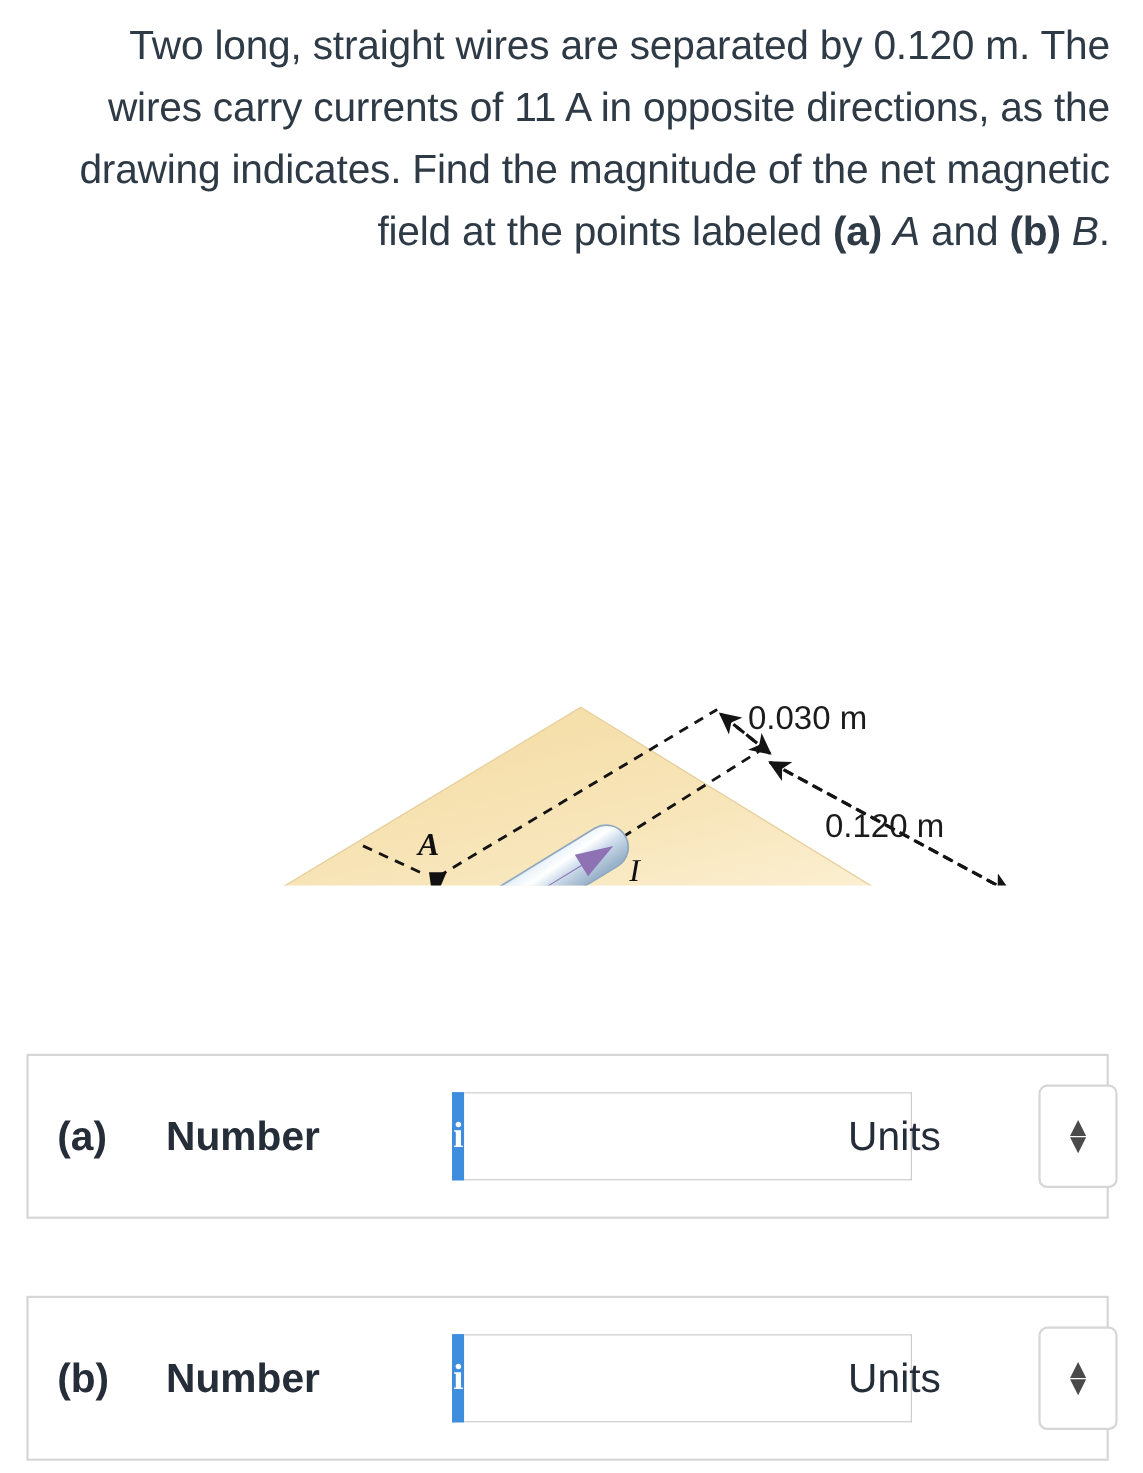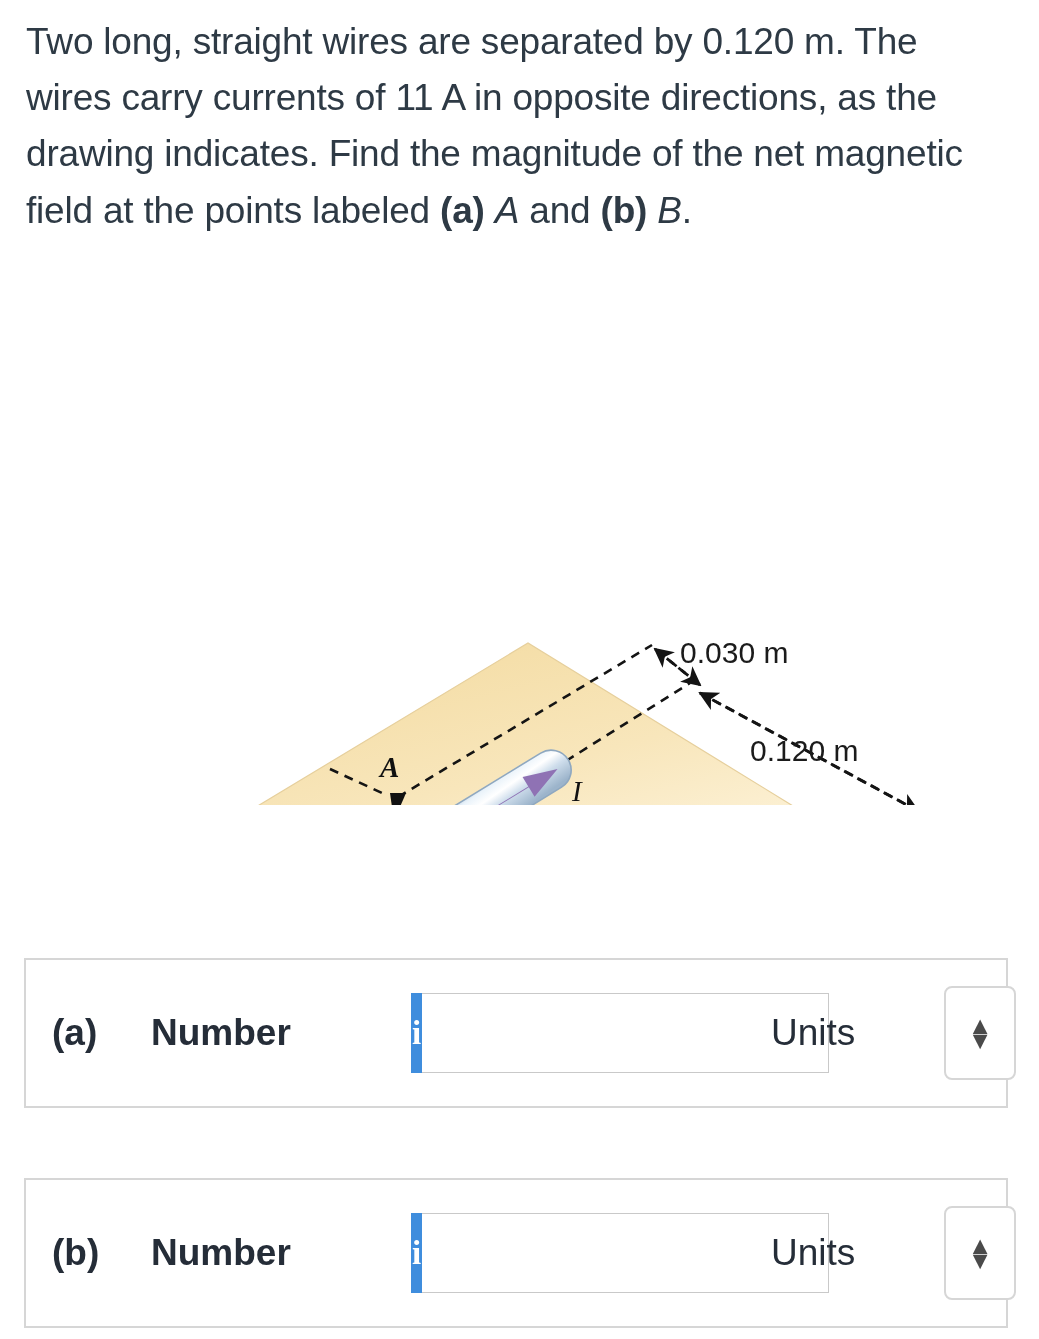--- a/index.html
+++ b/index.html
@@ -18,20 +18,21 @@
   }
 
   
   #problem-statement {
     padding: 14px 30px 0 26px;
     font-size: 37px;
     line-height: 1.52;
     letter-spacing: -0.2px;
     color: #2e3a45;
     font-weight: 400;
+    text-align: right;
   }
   #problem-statement b { font-weight: 700; }
   #problem-statement i { font-style: italic; }
 
   
   #figure-wrap {
     position: relative;
     width: 1039px;
     height: 560px;
     margin-top: 6px;

